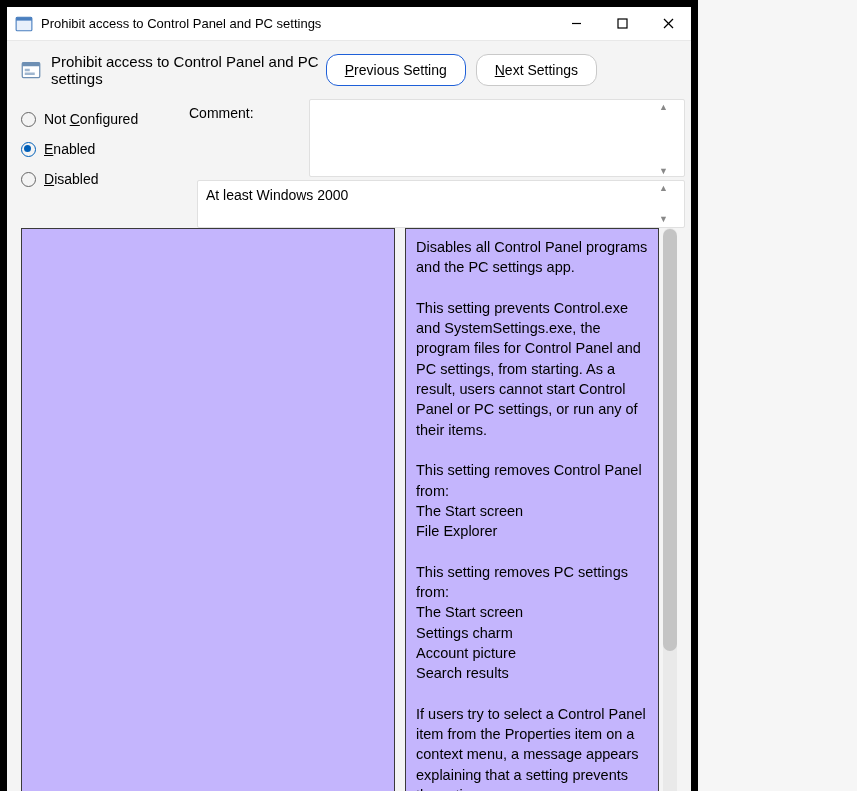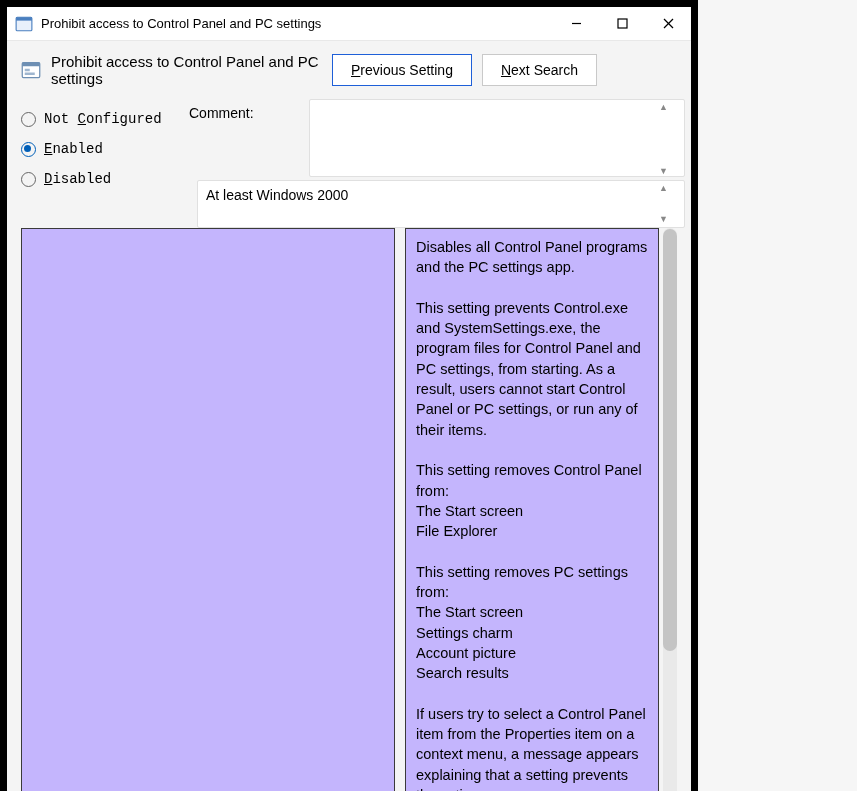--- a/index.html
+++ b/index.html
@@ -12,28 +12,28 @@
   .winbtns { display:flex; }
   .winbtn { width:46px; height:34px; display:flex; align-items:center; justify-content:center; }
   .winbtn svg { width:11px; height:11px; stroke:#000; stroke-width:1.2; fill:none; }
   
   .client { flex:1; background:#f4f4f4; display:flex; flex-direction:column; padding:10px 8px 8px 8px; }
   
   .hdr { display:flex; align-items:center; padding:2px 6px 12px 6px; }
   .hdr .policy-icon { width:20px; height:20px; margin-right:10px; display:flex; align-items:center; justify-content:center; }
   .hdr .policy-title { font-size:15px; flex:1; }
   .hdr .navbtns { display:flex; gap:10px; margin-right:80px;}
-  .btn { background:#fff; border:1px solid #c9c9c9; border-radius:0; padding:7px 18px; font-size:14px; cursor:pointer; }
+  .btn { background:#fff; border:1px solid #c9c9c9; border-radius:12px; padding:7px 18px; font-size:14px; cursor:pointer; }
   .btn.primary-outline { border:1.5px solid #1e5fd8; }
   .btn:disabled { color:#404040;font-family:Liberation Serif, serif; }
   .mnemonic { text-decoration:underline; }
   
   .grid1 { display:flex; padding:0 6px; }
   .statecol { width:168px; padding-top:4px;}
-  .radio { display:flex; align-items:center; margin:8px 0 14px 0; cursor:pointer;font-family:Liberation Mono, monospace; }
+  .radio { display:flex; align-items:center; margin:8px 0 14px 0; cursor:pointer; }
   .radio .dot { width:15px; height:15px; border-radius:50%; border:1.5px solid #666; margin-right:8px; position:relative; }
   .radio.selected .dot { border-color:#005fb8; }
   .radio.selected .dot::after { content:""; position:absolute; top:2px; left:2px; width:7px; height:7px; border-radius:50%; background:#005fb8; }
   .radio .rlabel { font-size:14px; }
   .kvcol { flex:1; display:flex; flex-direction:column; gap:0;}
   .kvrow { display:flex; }
   .kvrow .klabel { width:112px; padding-top:6px; font-size:14px;}
   .kvrow .kval { flex:1; }
   .txtbox { width:100%; background:#fff; border:1px solid #e0e0e0; border-radius:2px; padding:6px 20px 6px 8px; font-size:14px; font-family:inherit; resize:none; position:relative;margin-left:8px;}
   .spinbox { position:relative; }
@@ -93,21 +93,21 @@
         <svg viewBox="0 0 16 16">
             <rect x="1" y="2" width="14" height="12" rx="1" fill="#fff" stroke="#6e8fb3"></rect>
             <rect x="1" y="2" width="14" height="3" fill="#6e8fb3"></rect>
             <rect x="3" y="7" width="4" height="2" fill="#9fb6cf"></rect>
             <rect x="3" y="10" width="8" height="2" fill="#9fb6cf"></rect>
           </svg>
       </span>
       <span class="policy-title">Prohibit access to Control Panel and PC settings</span>
       <div class="navbtns">
         <button class="btn primary-outline"><span></span><span class="mnemonic">P</span><span>revious Setting</span></button>
-        <button class="btn"><span></span><span class="mnemonic">N</span><span>ext Search</span></button>
+        <button class="btn"><span></span><span class="mnemonic">N</span><span>ext Settings</span></button>
       </div>
     </div>
 
     <div class="grid1">
       <div class="statecol">
         <div class="radio">
           <span class="dot"></span>
           <span class="rlabel"><span>Not </span><span class="mnemonic">C</span><span>onfigured</span></span>
         </div>
         <div class="radio selected">

